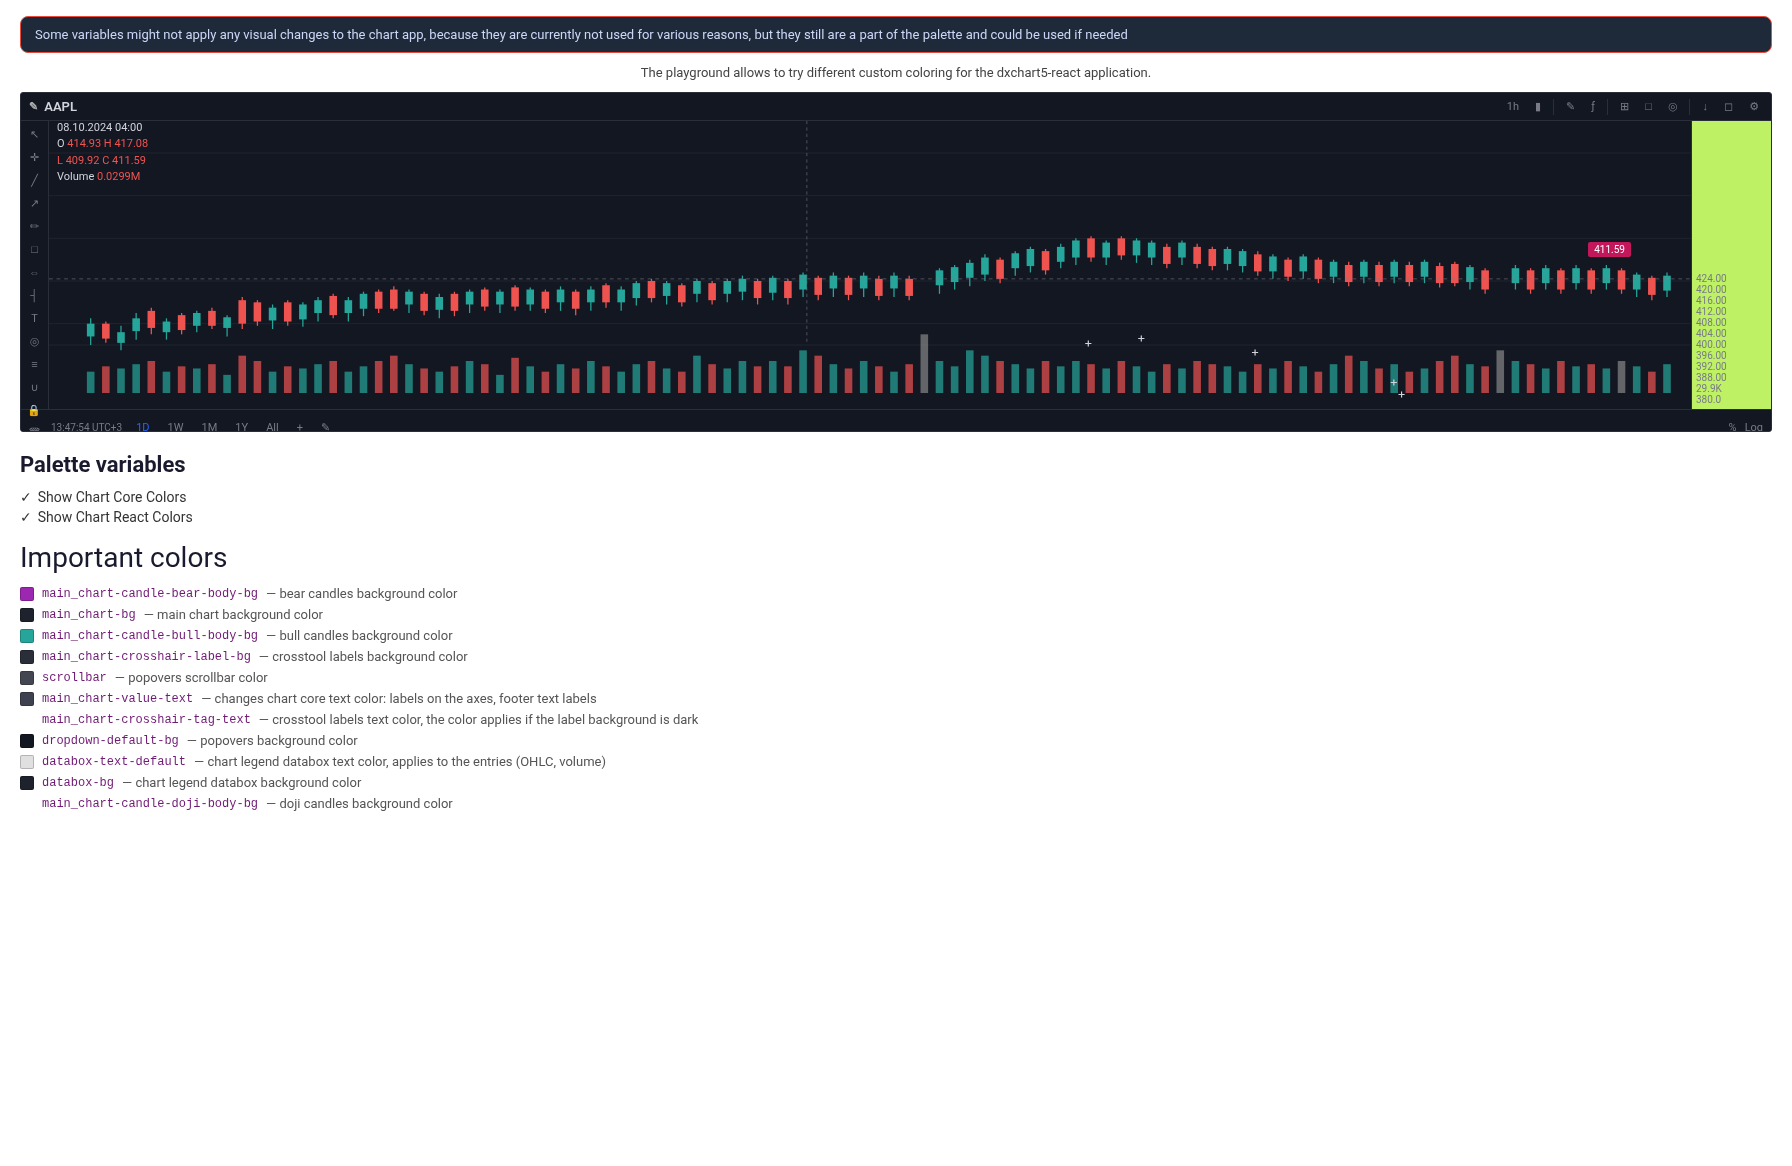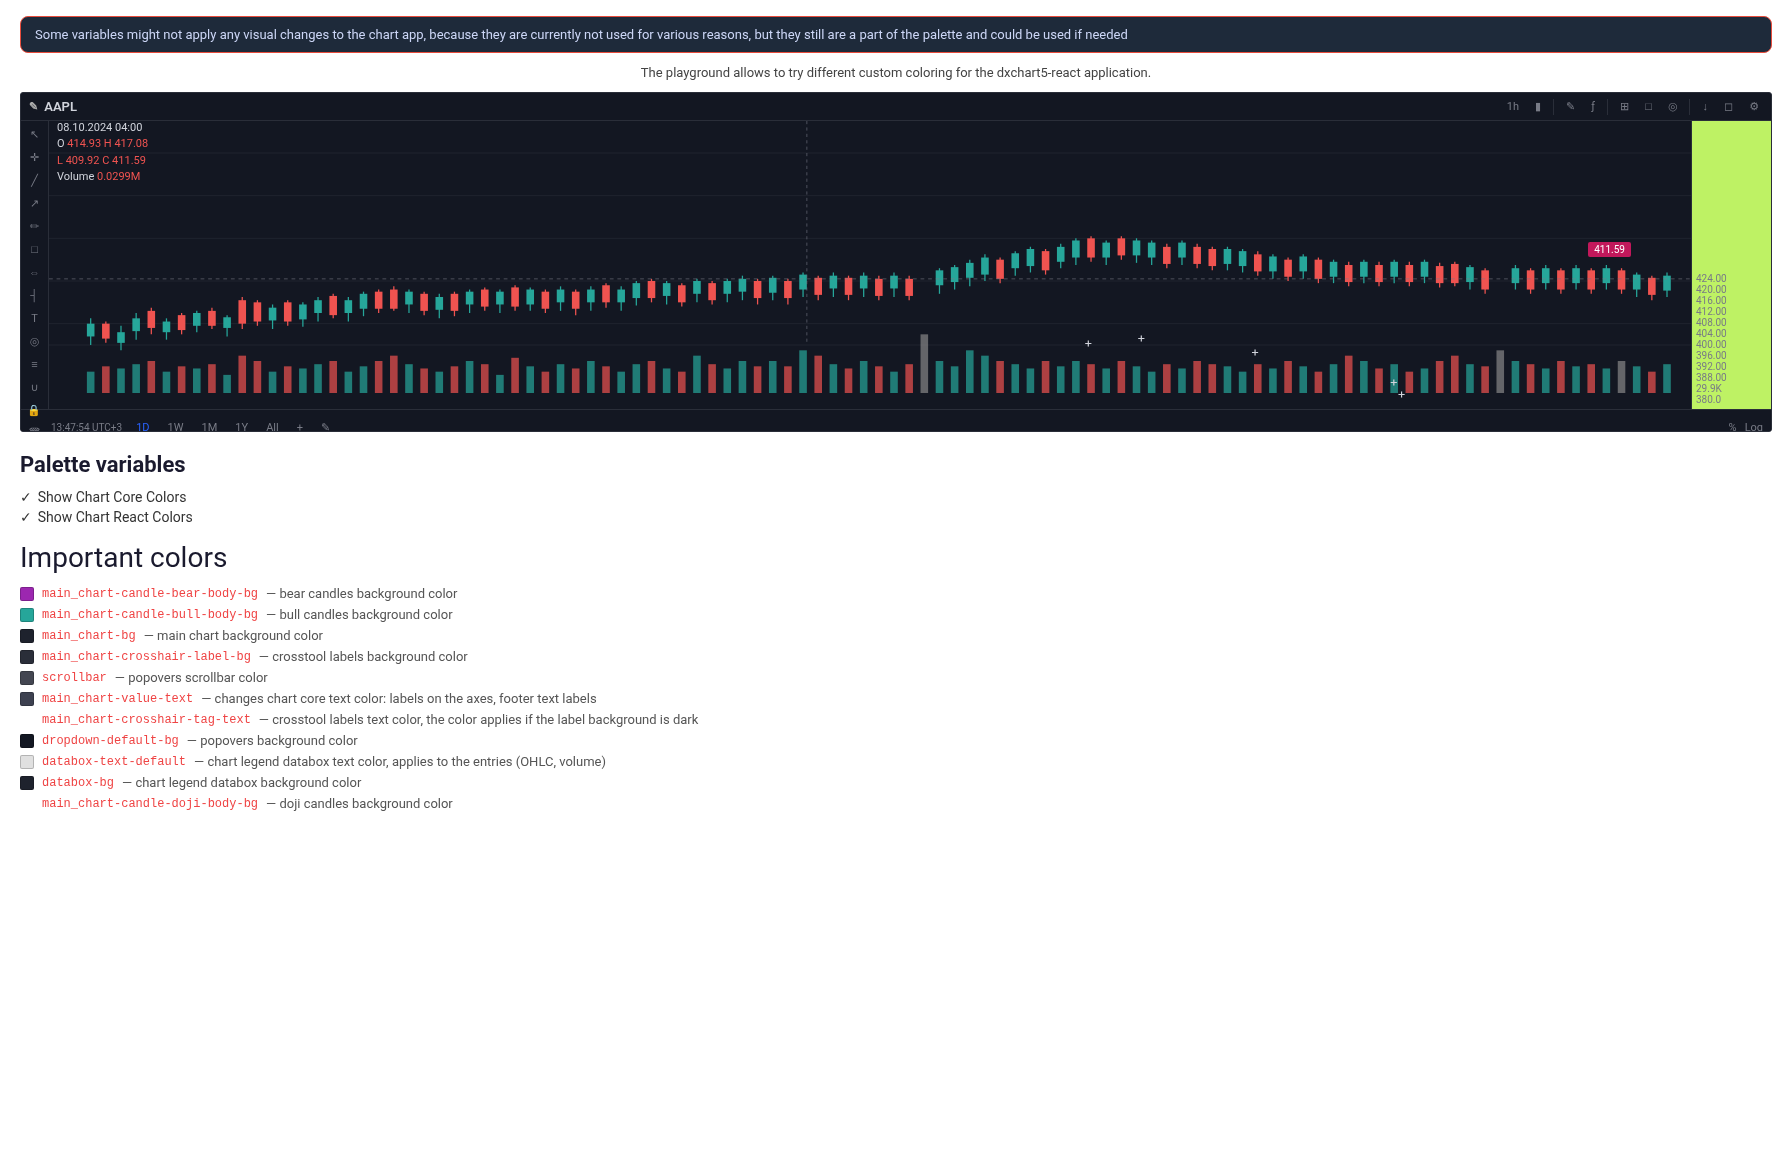--- a/index.html
+++ b/index.html
@@ -237,21 +237,21 @@
     .color-swatch {
       width: 14px;
       height: 14px;
       border-radius: 2px;
       flex-shrink: 0;
       border: 1px solid rgba(0,0,0,0.2);
     }
     .color-name {
       font-family: 'Courier New', monospace;
       font-size: 12px;
-      color: #ef4444;
+      color: #701a75;
     }
     .color-desc {
       color: #555;
       font-size: 13px;
     }
     .color-no-swatch {
       width: 14px;
       height: 14px;
       flex-shrink: 0;
     }
@@ -733,30 +733,30 @@
   <div>
     <h2 class="important-colors-title">Important colors</h2>
 
     <div id="color-items-container">
         <div class="color-item">
           <div class="color-swatch" style="background: rgb(156, 39, 176);"></div>
           <span class="color-name">main_chart-candle-bear-body-bg</span>
           <span class="color-desc">— bear candles background color</span>
         </div>
         <div class="color-item">
+          <div class="color-swatch" style="background: rgb(30, 34, 45);"></div>
+          <span class="color-name">main_chart-bg</span>
+          <span class="color-desc">— main chart background color</span>
+        </div>
+        <div class="color-item">
           <div class="color-swatch" style="background: rgb(38, 166, 154);"></div>
           <span class="color-name">main_chart-candle-bull-body-bg</span>
           <span class="color-desc">— bull candles background color</span>
         </div>
         <div class="color-item">
-          <div class="color-swatch" style="background: rgb(30, 34, 45);"></div>
-          <span class="color-name">main_chart-bg</span>
-          <span class="color-desc">— main chart background color</span>
-        </div>
-        <div class="color-item">
           <div class="color-swatch" style="background: rgb(42, 46, 57);"></div>
           <span class="color-name">main_chart-crosshair-label-bg</span>
           <span class="color-desc">— crosstool labels background color</span>
         </div>
         <div class="color-item">
           <div class="color-swatch" style="background: rgb(67, 70, 81);"></div>
           <span class="color-name">scrollbar</span>
           <span class="color-desc">— popovers scrollbar color</span>
         </div>
         <div class="color-item">

